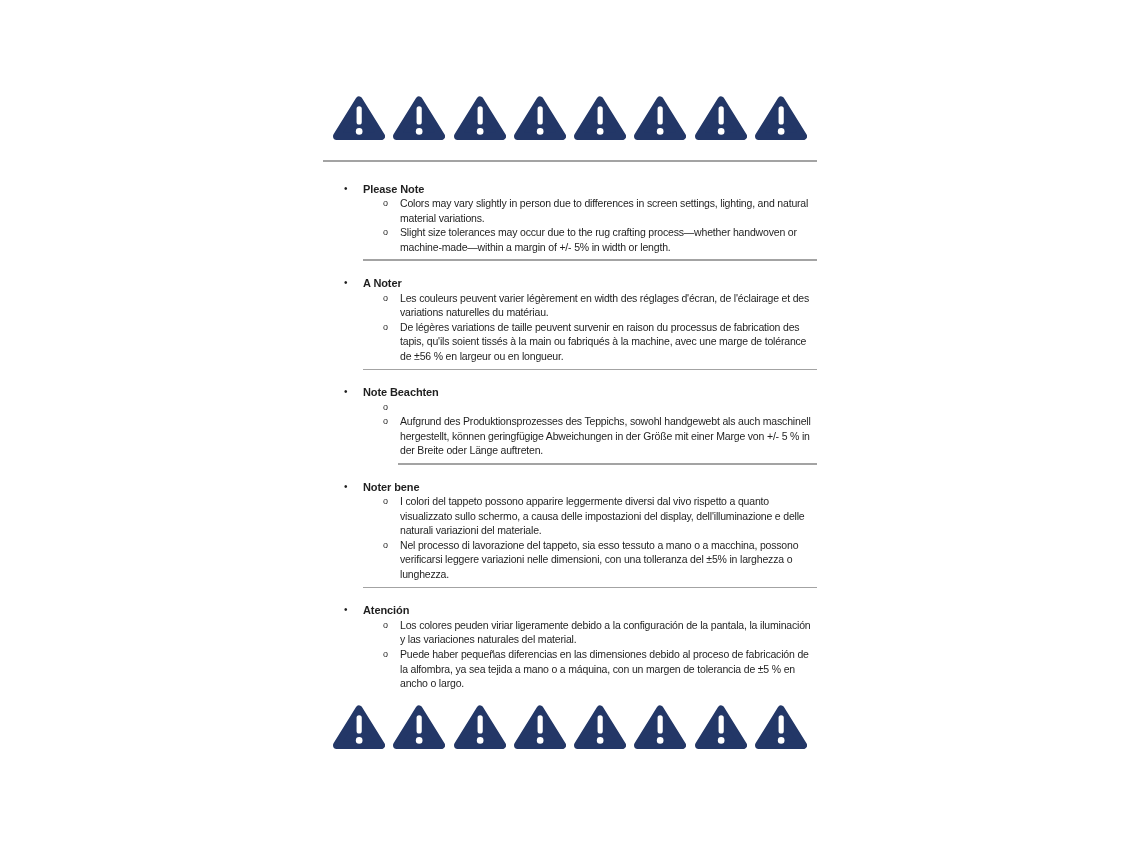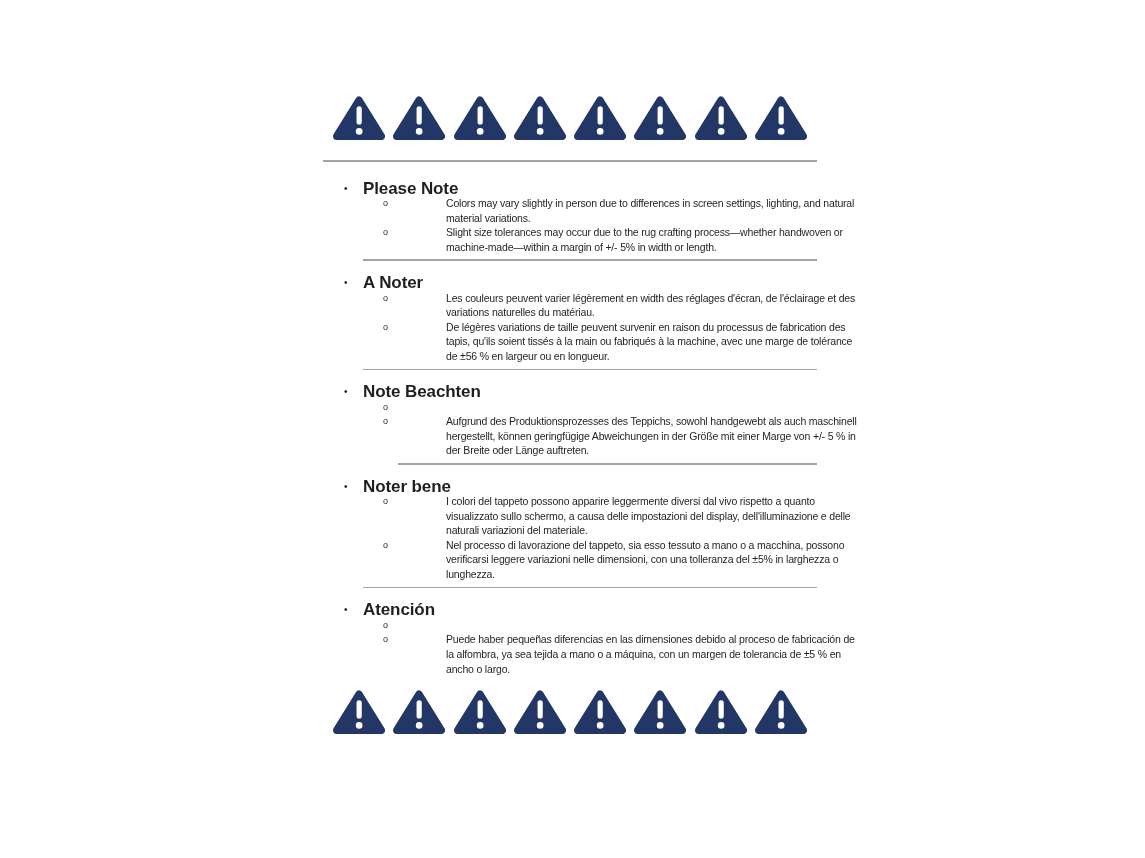--- a/index.html
+++ b/index.html
@@ -27,24 +27,24 @@
   .warning-row.bottom{margin-top:13px;}
   .tri{width:52px;height:46px;display:block;}
   .divider{height:1.5px;background:var(--divider);}
   .divider.d-top{margin-top:19px;width:494px;}
   .divider.d-mid{margin-top:5px;margin-left:40px;width:454px;}
   .divider.d-mid2{margin-top:5px;margin-left:75px;width:419px;}
   .section{margin-top:15px;font-size:10.5px;letter-spacing:-0.18px;line-height:14.6px;}
   .section.first{margin-top:20px;}
   .sec-head{display:flex;padding-left:21px;}
   .b1{width:19px;flex:none;font-size:10px;}
-  .sec-title{font-weight:700;font-size:17px;letter-spacing:-0.1px;line-height:14.6px;}
+  .sec-title{font-weight:700;font-size:11px;letter-spacing:-0.1px;line-height:14.6px;}
   .item{display:flex;padding-left:60px;}
   .b2{width:17px;flex:none;font-size:9px;line-height:14.6px;}
-  .item p{width:417px;flex:none;margin-left:46px;}
+  .item p{width:417px;flex:none;}
 </style>
 </head>
 <body>
 
 <div class="content">
 
   <div class="warning-row top">
       <svg class="tri" viewBox="0 0 64 56">
   <path d="M32 6 L59.5 50.5 H4.5 Z" fill="#233767" stroke="#233767" stroke-width="9" stroke-linejoin="round"></path>
   <rect x="29" y="13.5" width="6.4" height="22.5" rx="3.2" fill="#ffffff"></rect>
@@ -156,20 +156,21 @@
 
   <div class="divider d-mid"></div>
 
   <div class="section">
     <div class="sec-head">
       <span class="b1">•</span>
       <span class="sec-title">Atención</span>
     </div>
     <div class="item">
       <span class="b2">o</span>
+      <p>Los colores peuden viriar ligeramente debido a la configuración de la pantala, la iluminación y las variaciones naturales del material.</p>
     </div>
     <div class="item">
       <span class="b2">o</span>
       <p>Puede haber pequeñas diferencias en las dimensiones debido al proceso de fabricación de la alfombra, ya sea tejida a mano o a máquina, con un margen de tolerancia de ±5 % en ancho o largo.</p>
     </div>
   </div>
 
   <div class="warning-row bottom">
       <svg class="tri" viewBox="0 0 64 56">
   <path d="M32 6 L59.5 50.5 H4.5 Z" fill="#233767" stroke="#233767" stroke-width="9" stroke-linejoin="round"></path>

